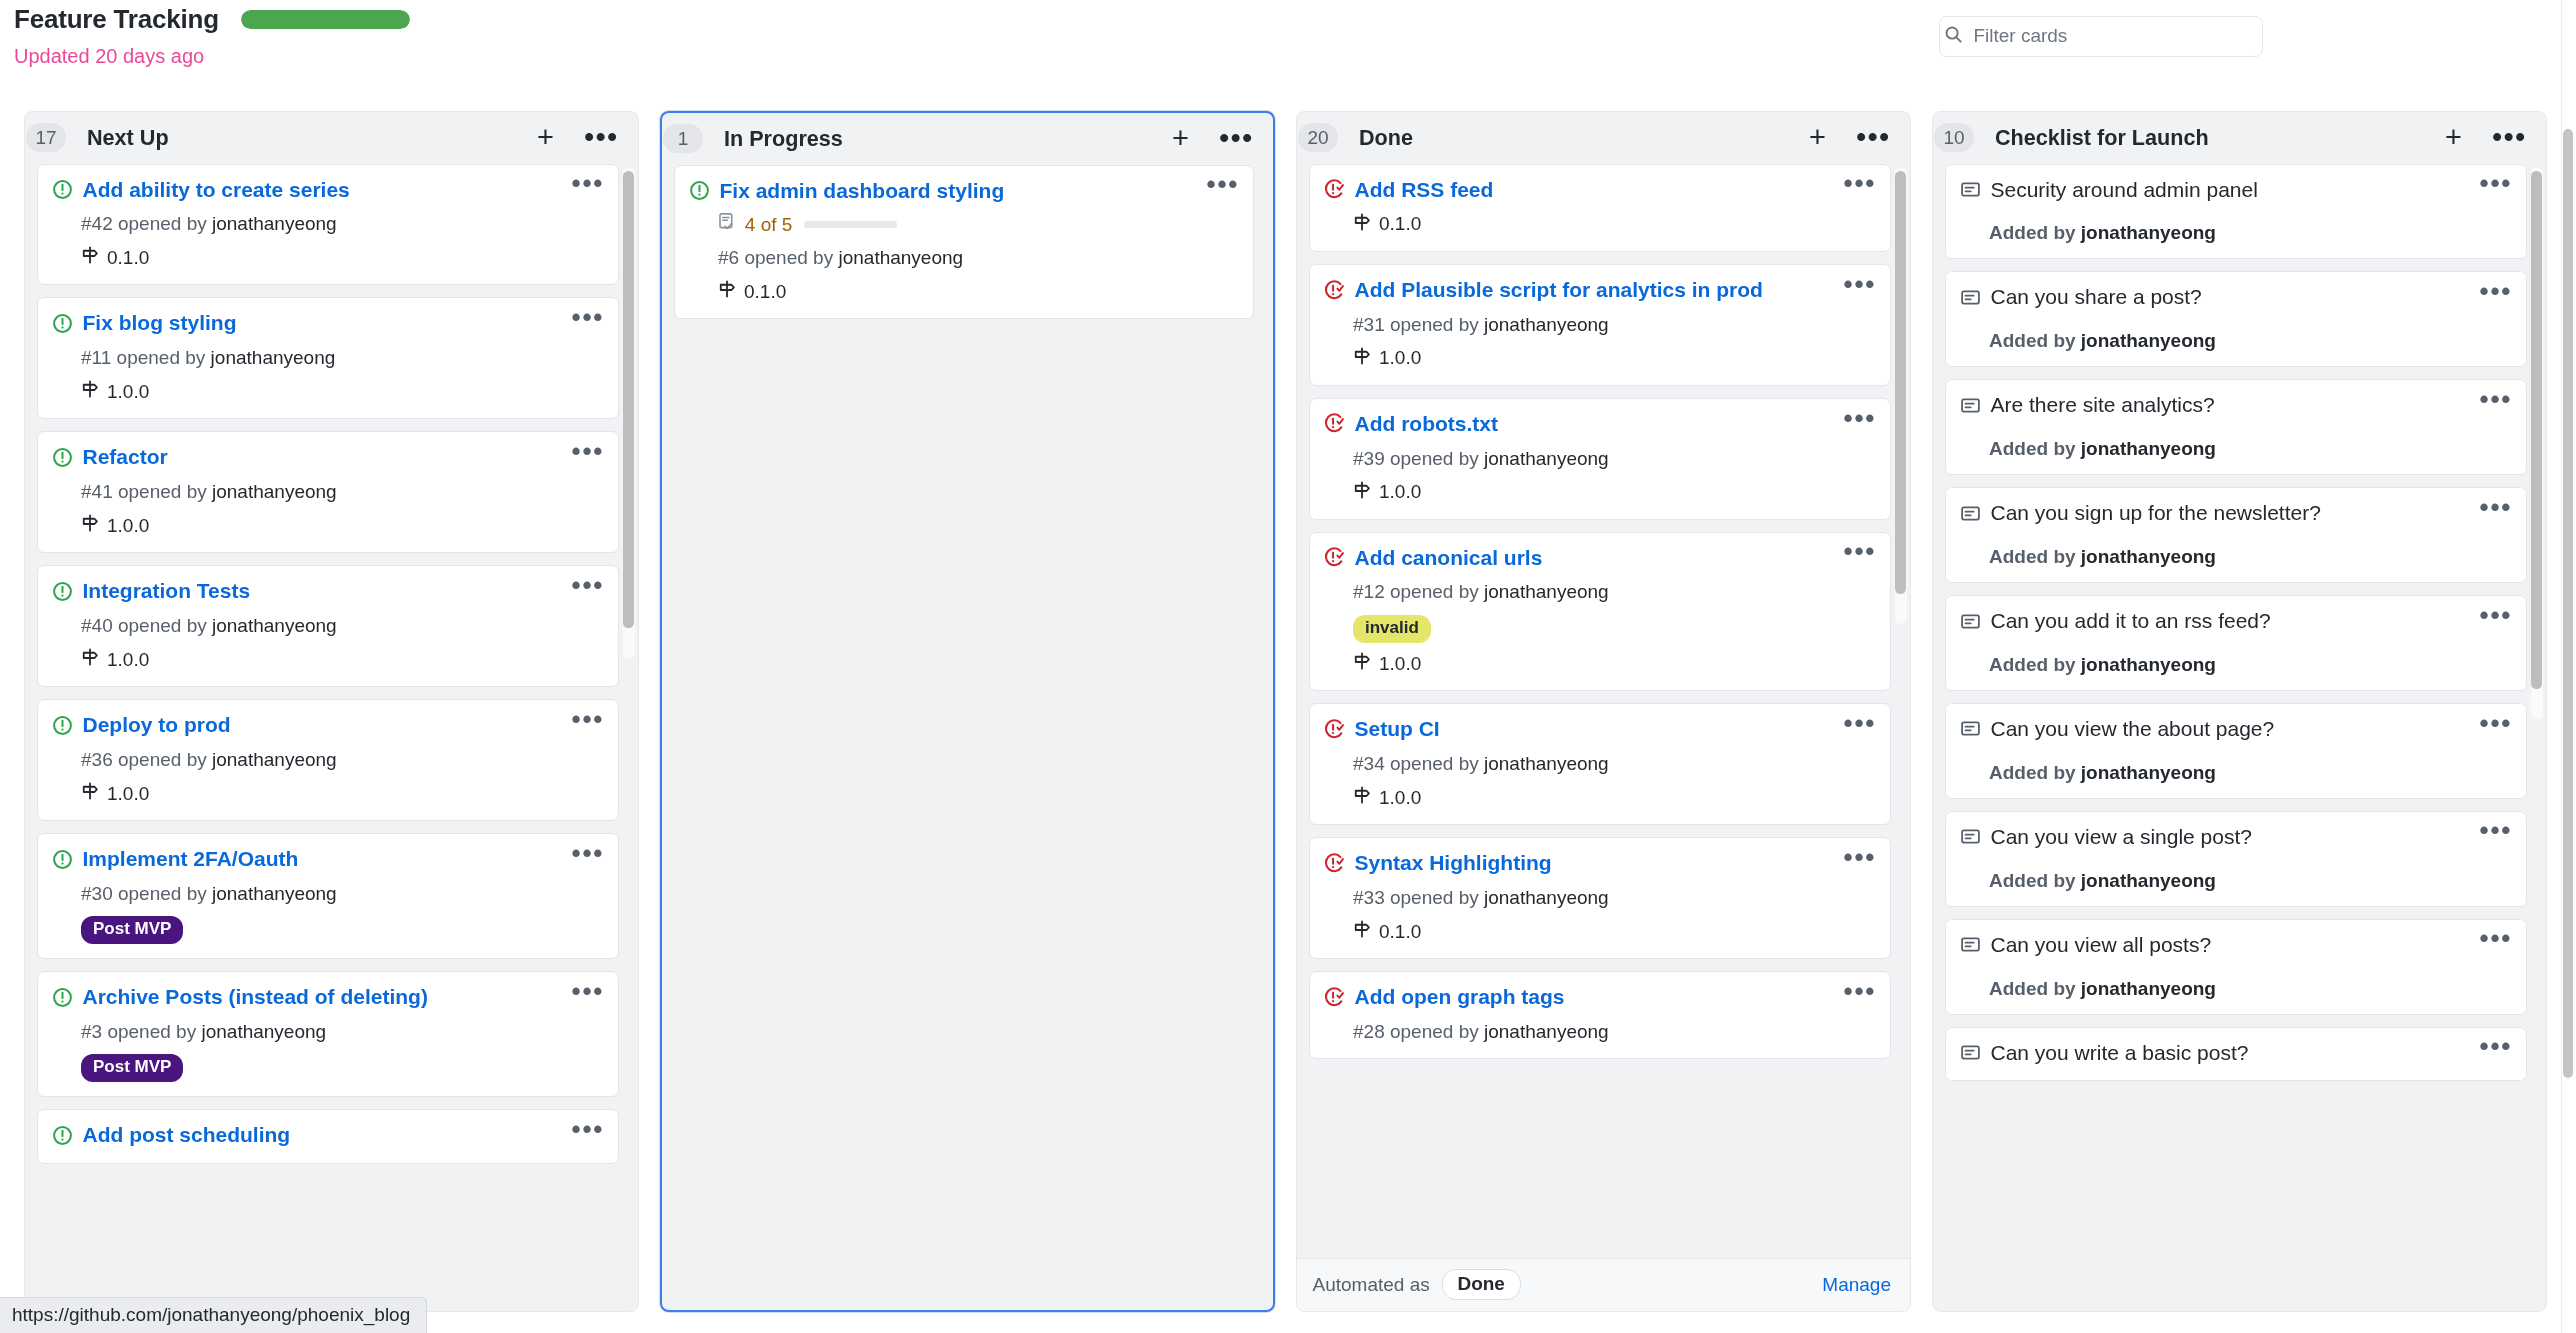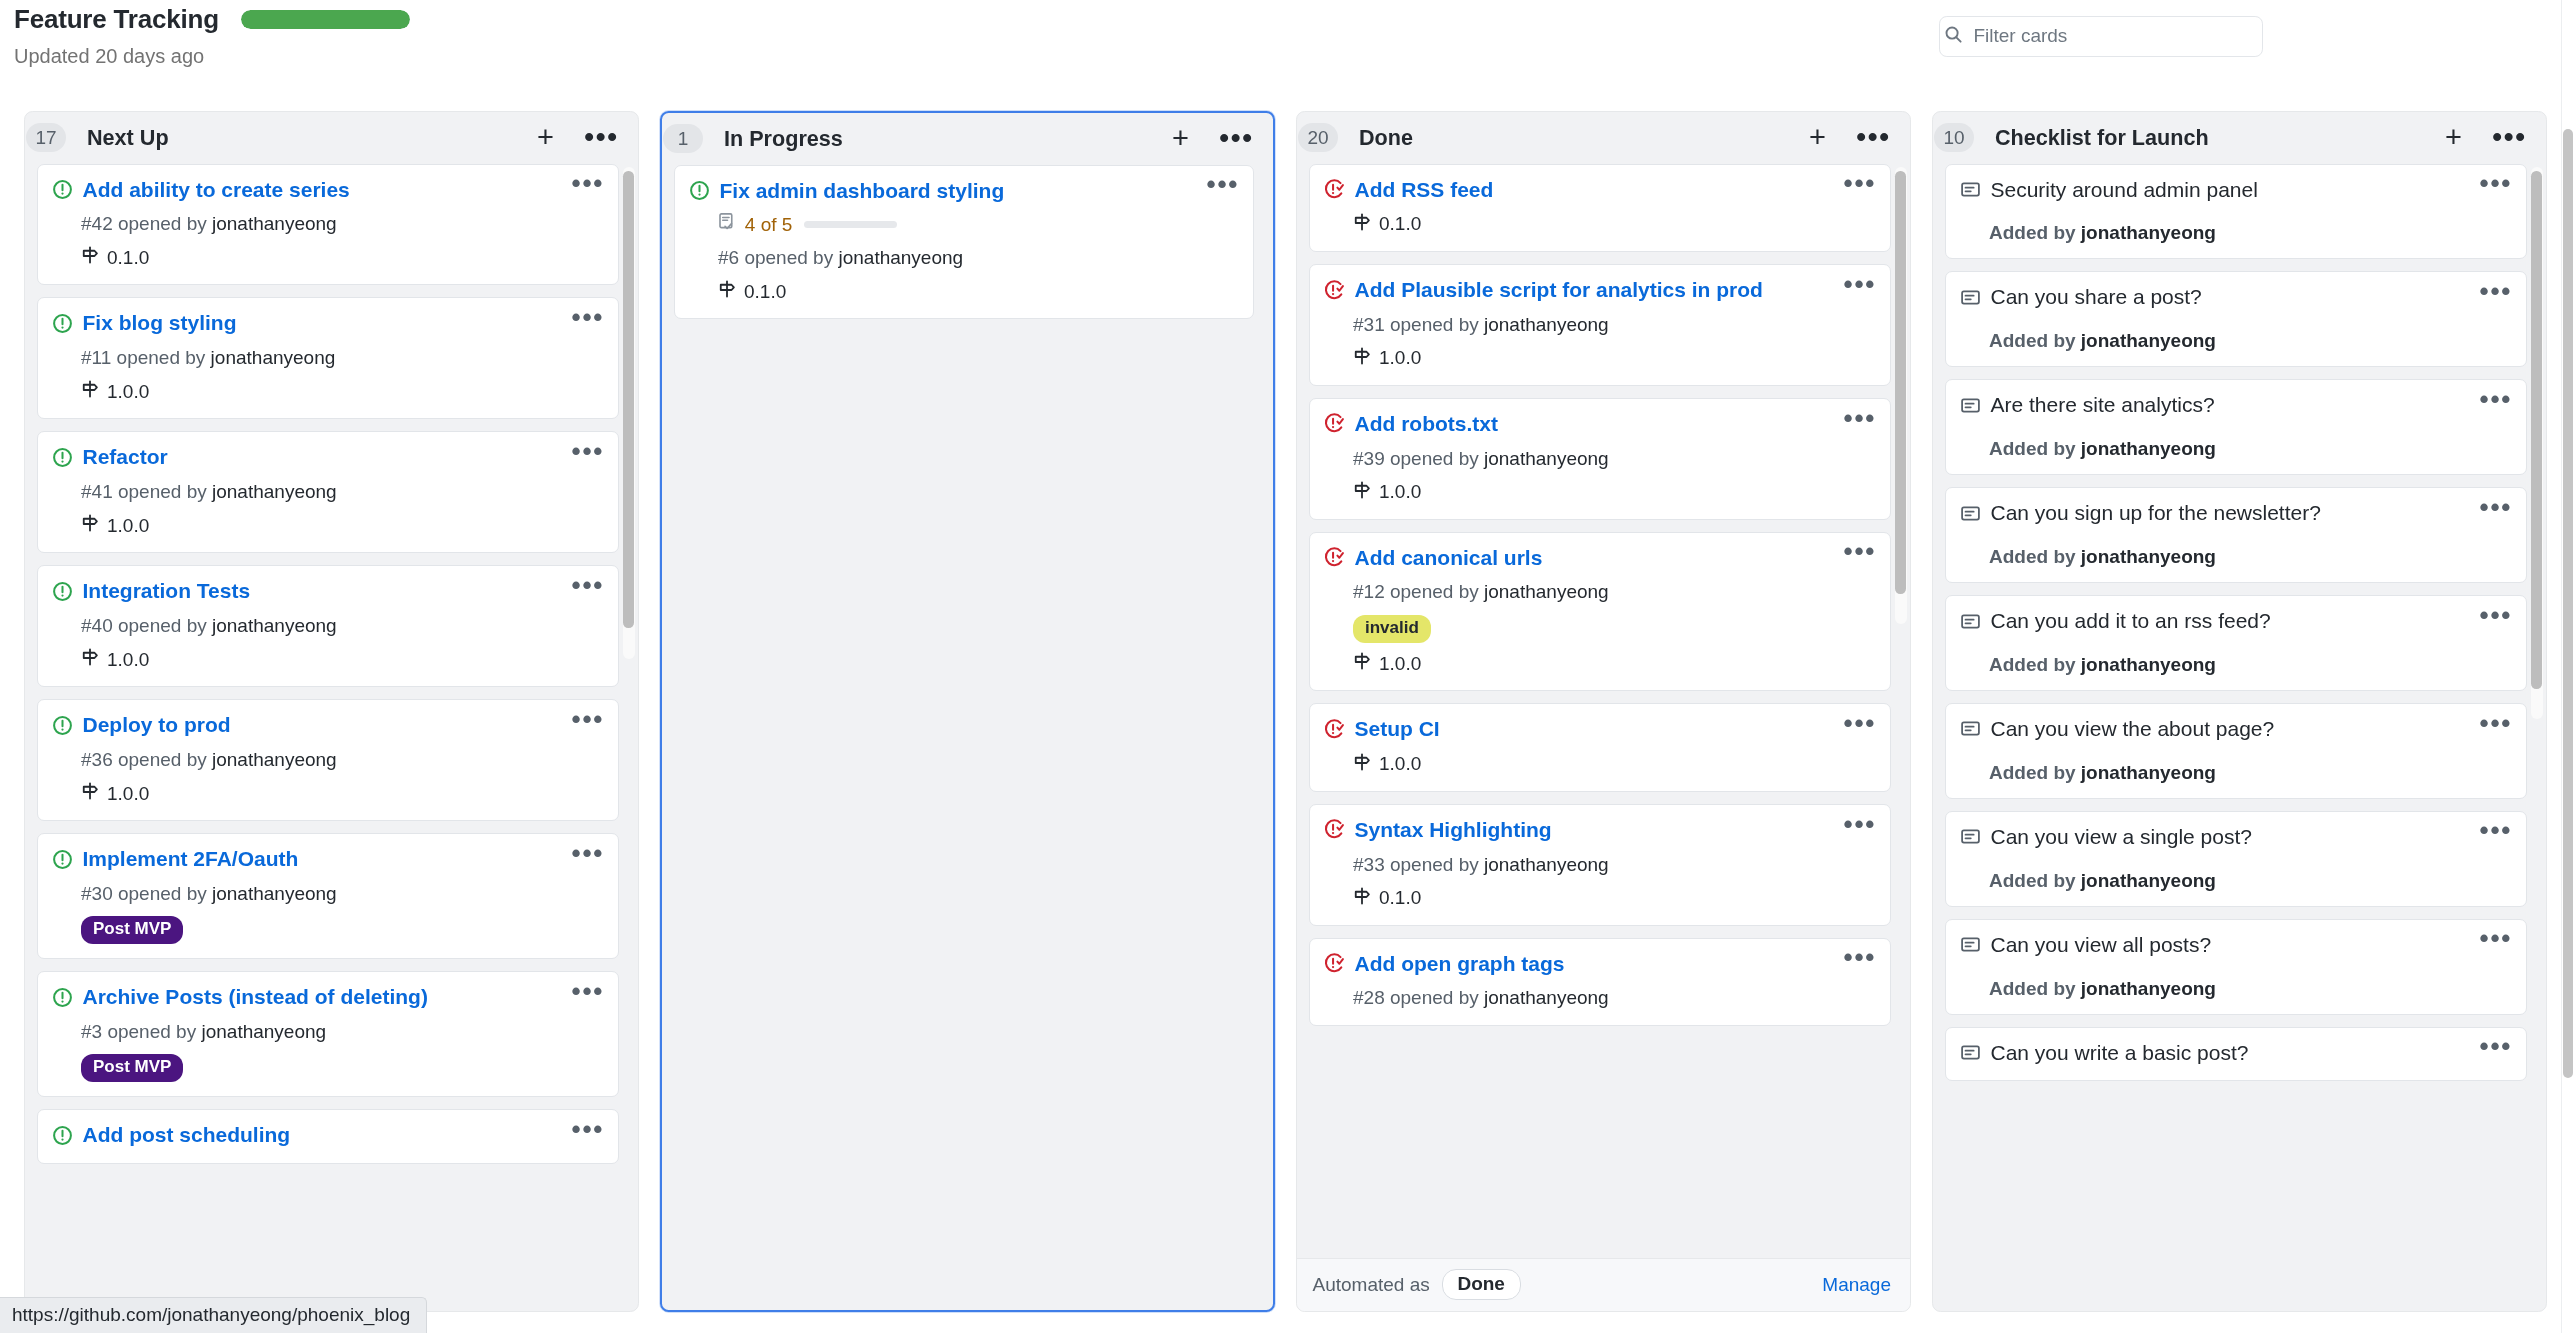--- a/index.html
+++ b/index.html
@@ -40,21 +40,21 @@
   }
   .proj-progress-fill {
     height: 100%;
     background: #4ba74f;
     border-radius: 9.5px;
   }
   .proj-subtitle {
     position: absolute;
     left: 14px; top: 45px;
     font-size: 20px;
-    color: #737373;
+    color: #ec4899;
   }
   .filter-wrap {
     position: absolute;
     right: 60px; top: 15.5px;
     width: 324px; height: 41px;
   }
   .filter-box {
     width: 100%; height: 100%;
     border: 0.9px solid #e3e6ea;
     border-radius: 7.8px;
@@ -642,20 +642,21 @@
             <div class="card-top">
               <span class="card-icon"><svg width="21" height="21" viewBox="0 0 16 16" fill="none" stroke="#cf222e" stroke-width="1.55">
                   <path d="M12.6 3.1A6.4 6.4 0 1 0 13.2 11" stroke-linecap="round"></path>
                   <line x1="6.9" y1="4.3" x2="6.9" y2="8.2" stroke-linecap="round"></line>
                   <circle cx="6.9" cy="10.7" r="0.85" fill="#cf222e" stroke="none"></circle>
                   <polyline points="10.2,6.6 11.7,8.2 14.4,4.6" stroke-linecap="round" stroke-linejoin="round"></polyline>
                 </svg></span>
               <span class="card-title">Setup CI</span>
               <span class="card-kebab">•••</span>
             </div>
+            <div class="card-meta"><span>#34</span> <span>opened by</span> <span class="author">jonathanyeong</span></div>
             <div class="milestone">
               <span><svg width="20" height="20" viewBox="0 0 16 16" fill="none" stroke="#24292f" stroke-width="1.45">
                   <line x1="8" y1="2" x2="8" y2="14" stroke-linecap="round"></line>
                   <path d="M3 4.6h8.6l1.9 2.1-1.9 2.1H3z" stroke-linejoin="round"></path>
                 </svg></span>
               <span>1.0.0</span>
             </div>
           </div>
           <div class="card">
             <div class="card-top">

